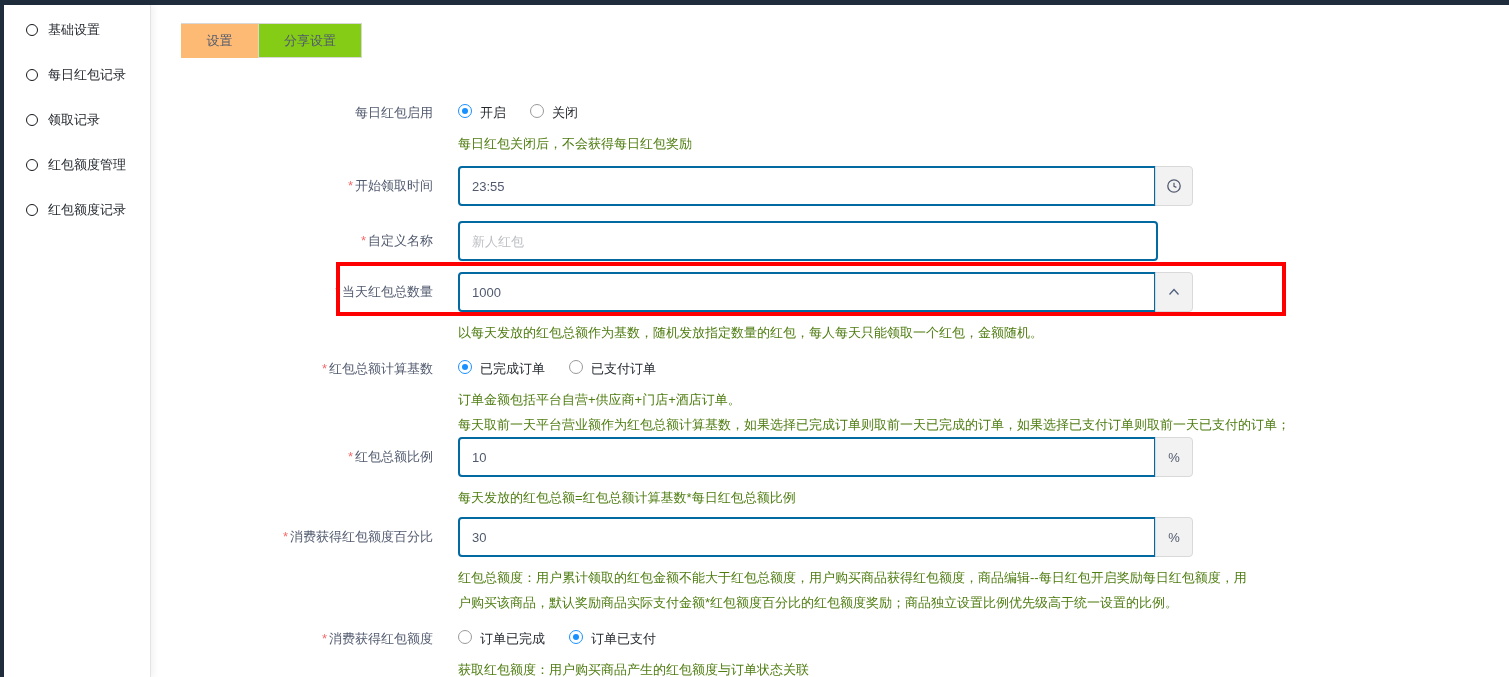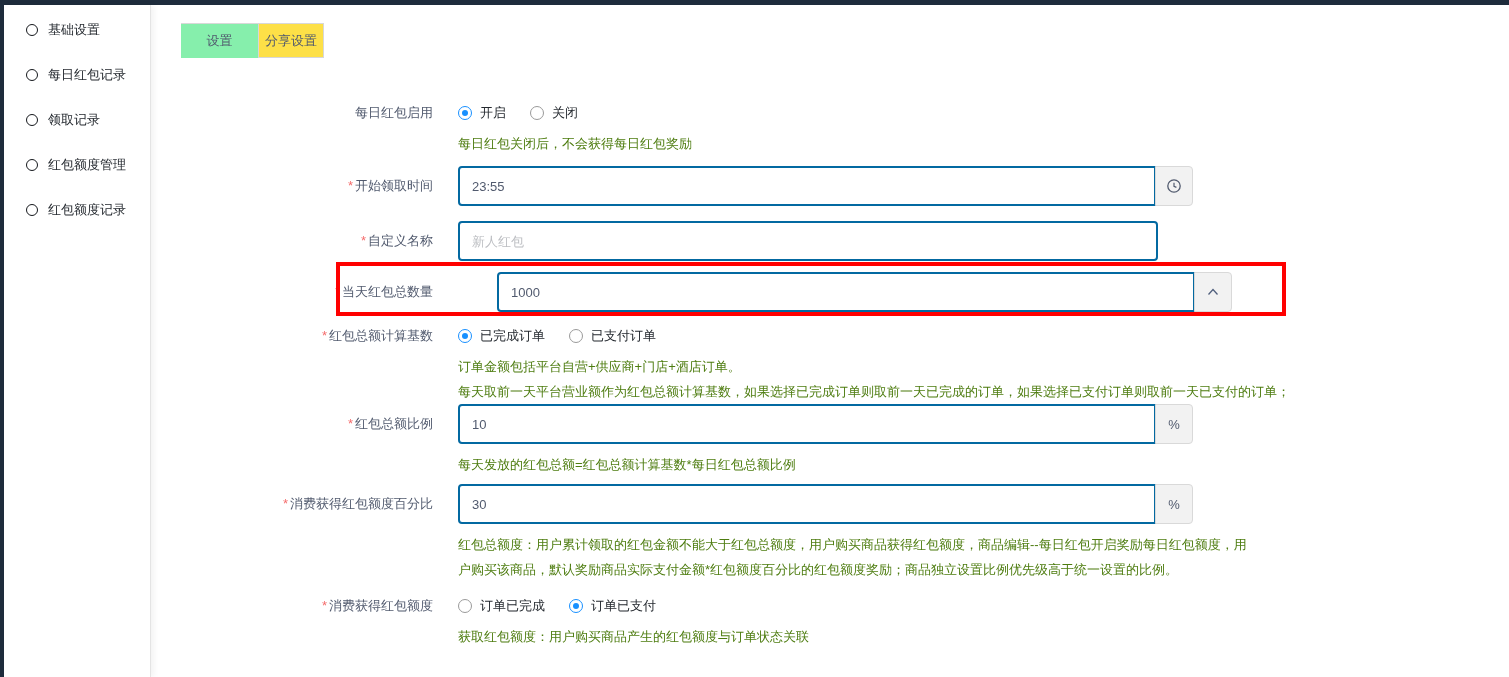--- a/index.html
+++ b/index.html
@@ -24,44 +24,44 @@
     width:12px; height:12px; border:1.5px solid #16191d; border-radius:50%; flex:none;
   }
   .main { flex:1; position:relative; }
 
   
   .tabs { display:inline-flex; margin:18px 0 0 30px; border-top:1px solid #d8d8d8; }
   .tab {
     height:34px; display:flex; align-items:center; justify-content:center;
     font-size:13px; color:#515a6e; cursor:pointer;
   }
-  .tab.active { width:77px; background:#86efac; }
-  .tab.inactive { width:66px; background:#fde047; border:1px solid #d7d7d7; border-top:none; }
+  .tab.active { width:77px; background:#fdba74; }
+  .tab.inactive { width:104px; background:#84cc16; border:1px solid #d7d7d7; border-top:none; }
 
   
   .form { margin:45px 0 0 30px; }
   .form-row { display:flex; position:relative; }
   .form-row:nth-child(1) { margin-bottom:10px; }
   .form-row:nth-child(2) { margin-bottom:15px; }
   .form-row:nth-child(3) { margin-bottom:11px; }
-  .form-row:nth-child(4) { margin-bottom:14px;gap:39px; }
+  .form-row:nth-child(4) { margin-bottom:14px; }
   .form-row:nth-child(5) { }
   .form-row:nth-child(6) { margin-bottom:7px; }
   .form-row:nth-child(7) { margin-bottom:14px; }
   .form-label {
     width:277px; flex:none; text-align:right; padding-right:25px;
     font-size:13px; color:#515a6e; white-space:nowrap;
   }
   .row-input .form-label { line-height:40px; }
   .row-radio .form-label { line-height:20px; }
   .required-asterisk { color:#f56c6c; margin-right:2px; }
   .control { flex:1; }
 
   .radio-group { display:flex; align-items:center; gap:24px; height:20px; }
-  .radio-option { display:flex; align-items:center; gap:8px; font-size:13px; color:#24292f; cursor:pointer; }
+  .radio-option { display:flex; align-items:flex-start; gap:8px; font-size:13px; color:#24292f; cursor:pointer; }
   .radio-icon { width:14px; height:14px; border-radius:50%; border:1px solid #9a9a9a; background:#fff; position:relative; flex:none; }
   .radio-icon.checked { border-color:#1890ff; }
   .radio-icon.checked::after { content:""; position:absolute; left:3px; top:3px; width:6px; height:6px; border-radius:50%; background:#1890ff; }
 
   .input-group { display:flex; height:40px; }
   .text-input {
     width:700px; height:40px; border:2px solid #0369a1; border-radius:4px;
     padding:0 12px; font-size:13px; color:#515a6e; outline:none; background:#fff;
     font-family:"Liberation Sans","DejaVu Sans",sans-serif;
   }
@@ -161,20 +161,23 @@
           <label class="form-label"><span class="required-asterisk">*</span><span>当天红包总数量</span></label>
           <div class="control">
             <div class="input-group has-append">
               <input class="text-input" type="text" value="1000" style="">
               <span class="append">
                 <svg width="16" height="16" viewBox="0 0 16 16">
                   <path d="M3.5 10.5 L8 5.5 L12.5 10.5" fill="none" stroke="#51607e" stroke-width="1.3"></path>
                 </svg>
               </span>
             </div>
+            <div class="help">
+              <div class="help-line">以每天发放的红包总额作为基数，随机发放指定数量的红包，每人每天只能领取一个红包，金额随机。</div>
+            </div>
           </div>
         </div>
         <div class="form-row row-radio">
           <label class="form-label"><span class="required-asterisk">*</span><span>红包总额计算基数</span></label>
           <div class="control">
             <div class="radio-group">
               <label class="radio-option">
                 <span class="radio-icon checked"></span>
                 <span>已完成订单</span>
               </label>

